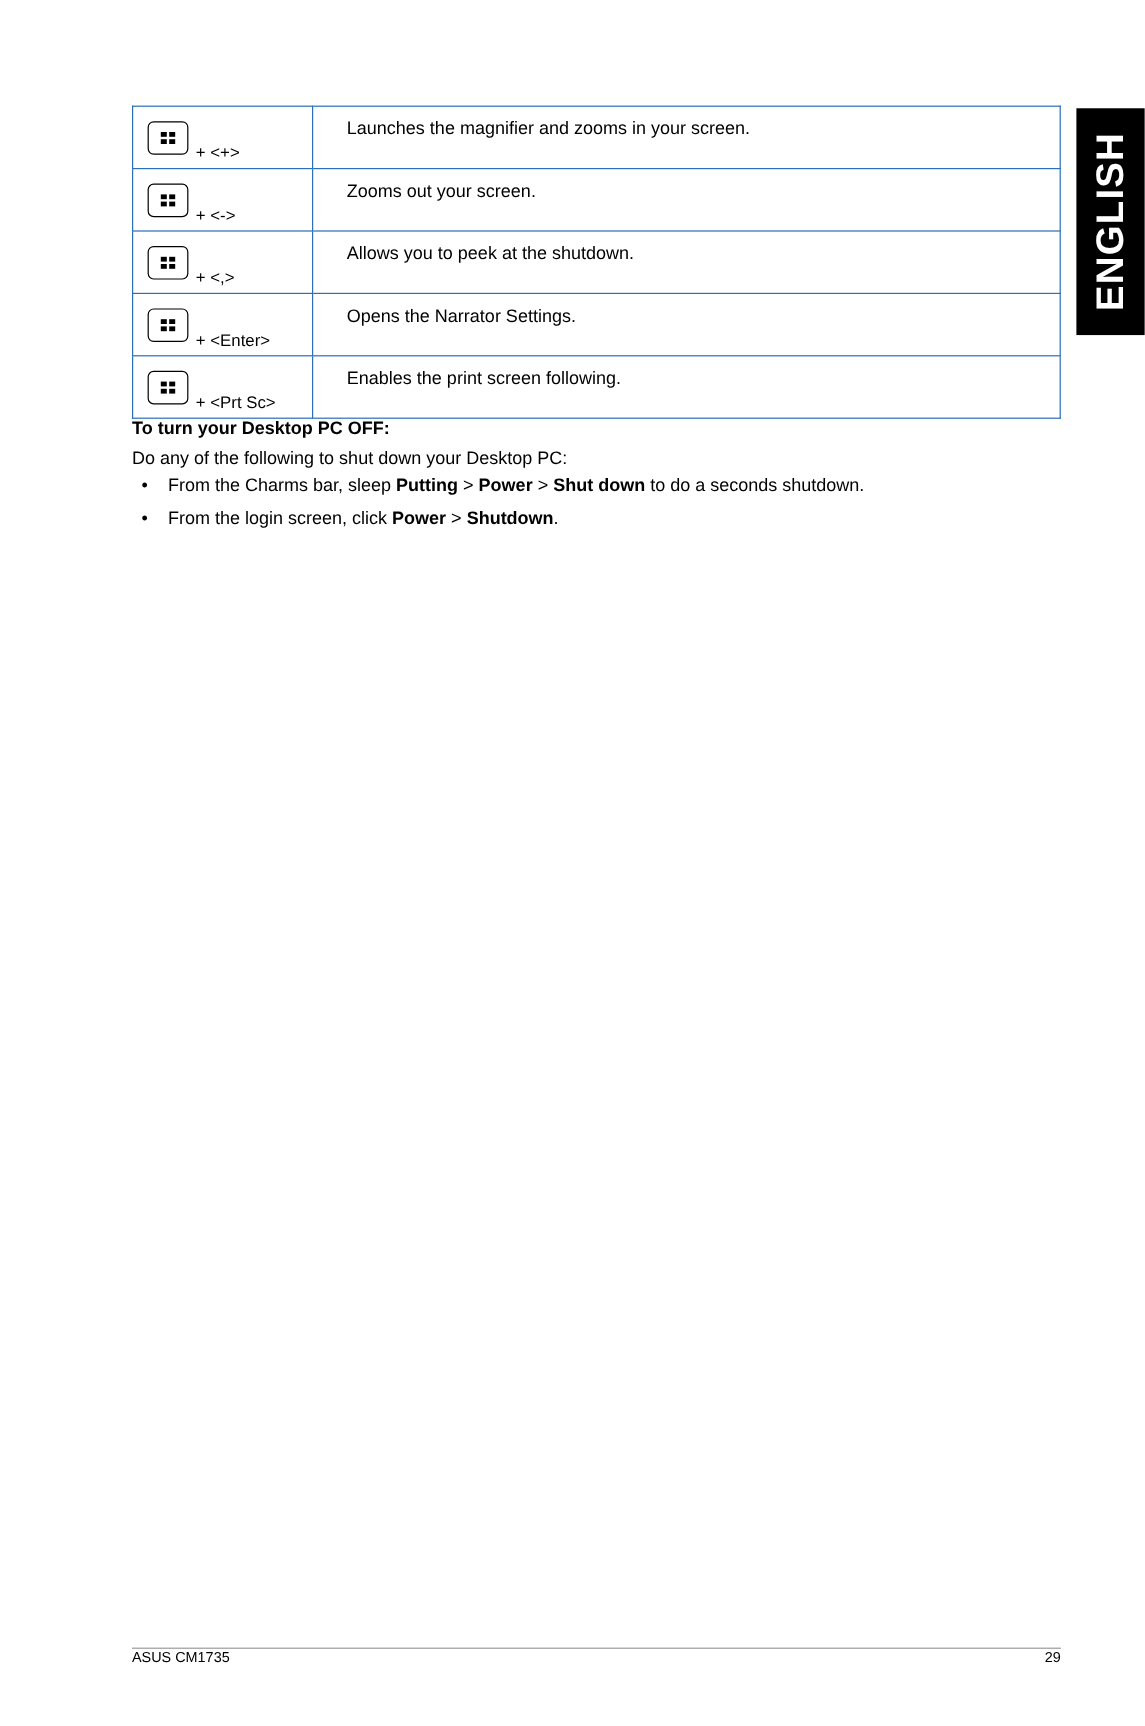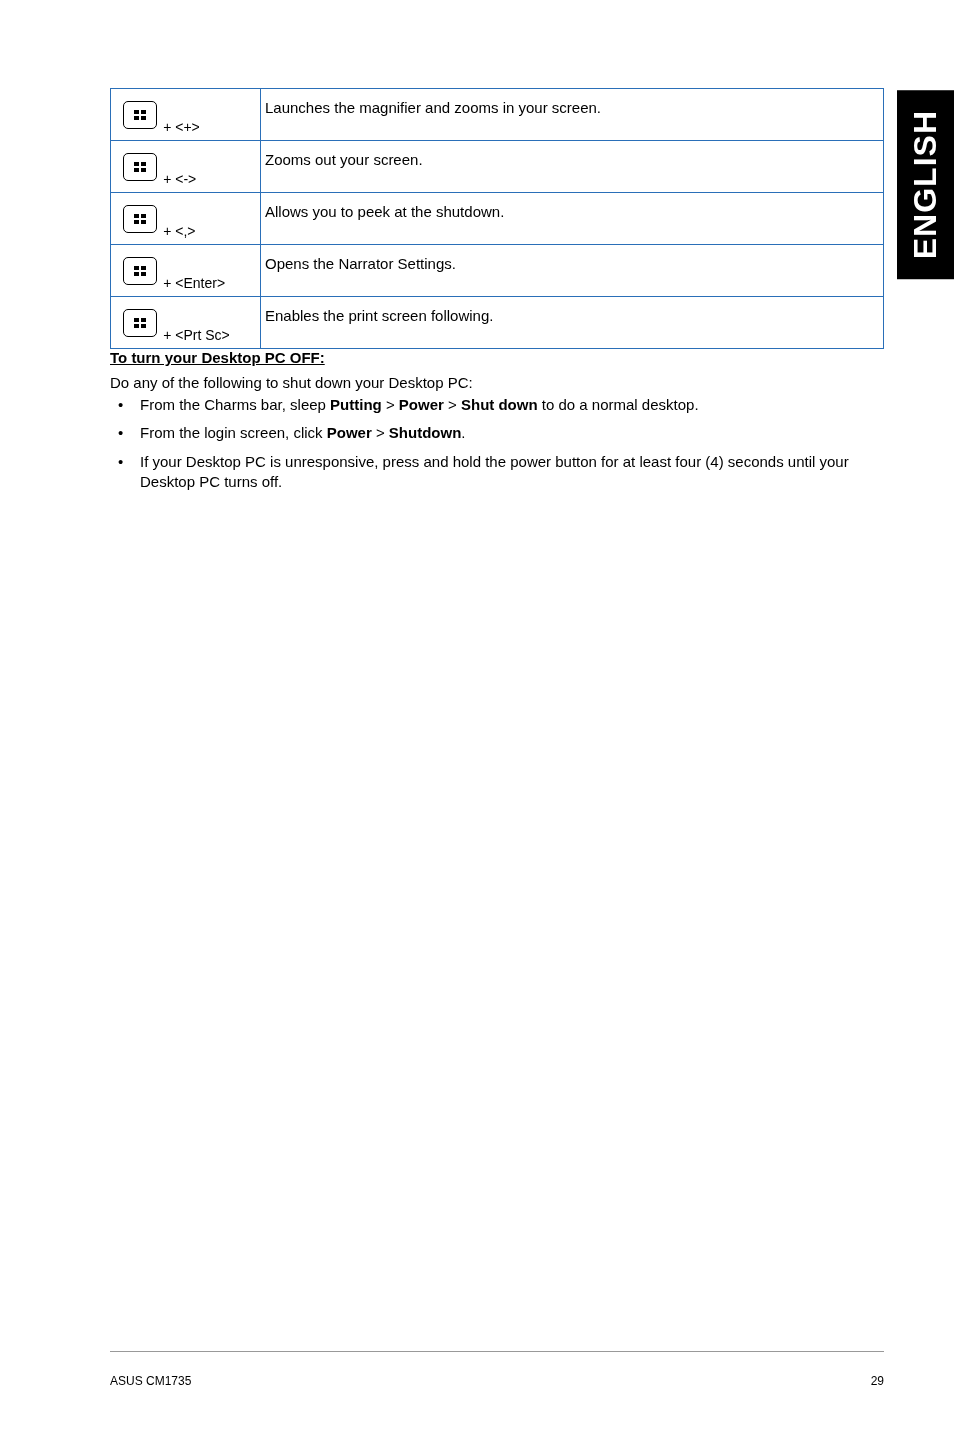--- a/index.html
+++ b/index.html
@@ -32,21 +32,21 @@
       padding: 0 70px 0 110px;
       padding-top: 88px;
     }
     .shortcut-table {
       width: 100%;
       border-collapse: collapse;
       border: 1px solid #2a6fb8;
     }
     .shortcut-table td {
       border: 1px solid #2a6fb8;
-      padding: 8px 4px;
+      padding: 8px 28px;
       vertical-align: top;
       font-size: 15px;
     }
     .shortcut-table td.key-cell {
       width: 150px;
       vertical-align: middle;
       padding: 10px 12px;
     }
     .shortcut-table td.desc-cell {
       padding-top: 10px;
@@ -84,21 +84,20 @@
     h2.section-heading {
       font-size: 26px;
       font-weight: bold;
       margin-top: 42px;
       margin-bottom: 10px;
     }
     .bold-para {
       font-weight: bold;
       font-size: 15px;
       margin-bottom: 8px;
-      text-decoration: underline;
     }
     .para {
       font-size: 15px;
       margin-bottom: 4px;
     }
     ul.bullets {
       list-style: none;
       padding-left: 0;
       margin-top: 4px;
     }
@@ -114,21 +113,21 @@
       position: absolute;
       left: 8px;
       top: 0;
     }
     .footer {
       position: absolute;
       bottom: 50px;
       left: 110px;
       right: 70px;
       border-top: 1px solid #999;
-      padding-top: 22px;
+      padding-top: 0;
       font-size: 12px;
       display: flex;
       justify-content: space-between;
       gap: 27px;
     }
   </style>
 </head>
 <body>
 
 <div class="side-tab">ENGLISH</div>
@@ -172,27 +171,24 @@
         </td>
         <td class="desc-cell">Enables the print screen following.</td>
       </tr>
     </tbody>
   </table>
 
   <p class="bold-para">To turn your Desktop PC OFF:</p>
   <p class="para">Do any of the following to shut down your Desktop PC:</p>
   <ul class="bullets">
     <li>
-      <span>From the Charms bar, sleep </span><b>Putting</b><span> &gt; </span><b>Power</b><span> &gt; </span><b>Shut down</b><span> to do a normal desktop.</span>
+      <span>From the Charms bar, sleep </span><b>Putting</b><span> &gt; </span><b>Power</b><span> &gt; </span><b>Shut down</b><span> to do a seconds shutdown.</span>
     </li>
     <li>
       <span>From the login screen, click </span><b>Power</b><span> &gt; </span><b>Shutdown</b><span>.</span>
-    </li>
-    <li>
-      <span>If your Desktop PC is unresponsive, press and hold the power button for at least four (4) seconds until your Desktop PC turns off.</span>
     </li>
   </ul>
 
 
 </div>
 
 <div class="footer">
   <span>ASUS CM1735</span>
   <span>29</span>
 </div>

